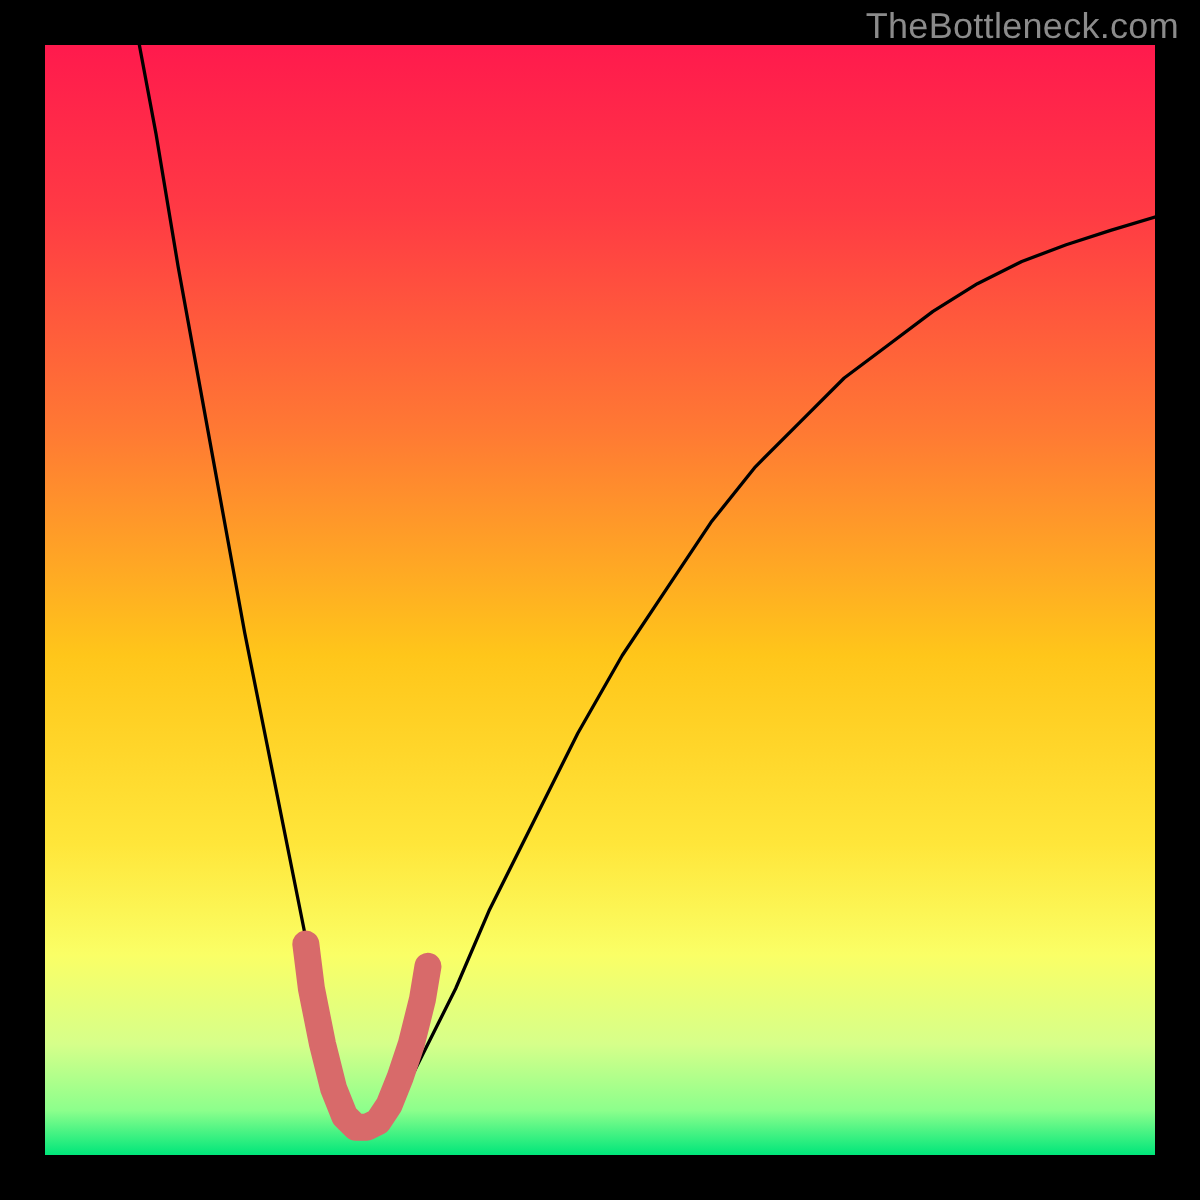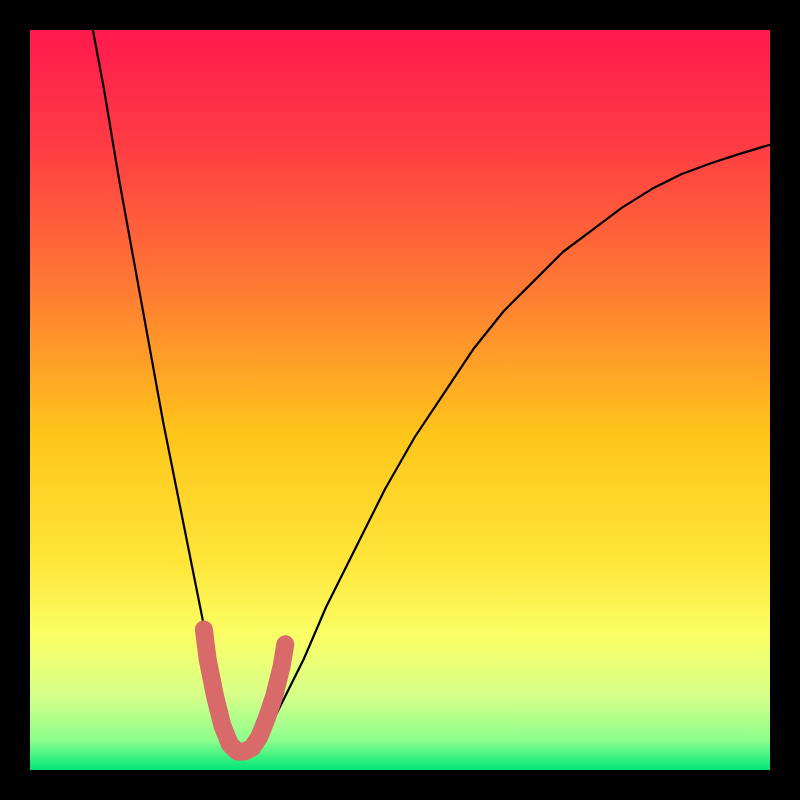--- a/index.html
+++ b/index.html
@@ -34,20 +34,21 @@
     font-weight: 500;
     color: #8b8b8b;
     letter-spacing: 0.2px;
   }
   svg { display: block; }
 </style>
 </head>
 <body>
 
 <div class="frame">
+  <div class="watermark">TheBottleneck.com</div>
   <div class="plot">
     <svg id="chart-svg" width="740" height="740" viewBox="0 0 740 740">
         <defs>
           <linearGradient id="bg-grad" x1="0" y1="0" x2="0" y2="1">
             <stop offset="0%" stop-color="#ff1a4d"></stop>
             <stop offset="15%" stop-color="#ff3a44"></stop>
             <stop offset="35%" stop-color="#ff7a33"></stop>
             <stop offset="55.00000000000001%" stop-color="#ffc61a"></stop>
             <stop offset="72%" stop-color="#ffe63a"></stop>
             <stop offset="82%" stop-color="#faff66"></stop>

